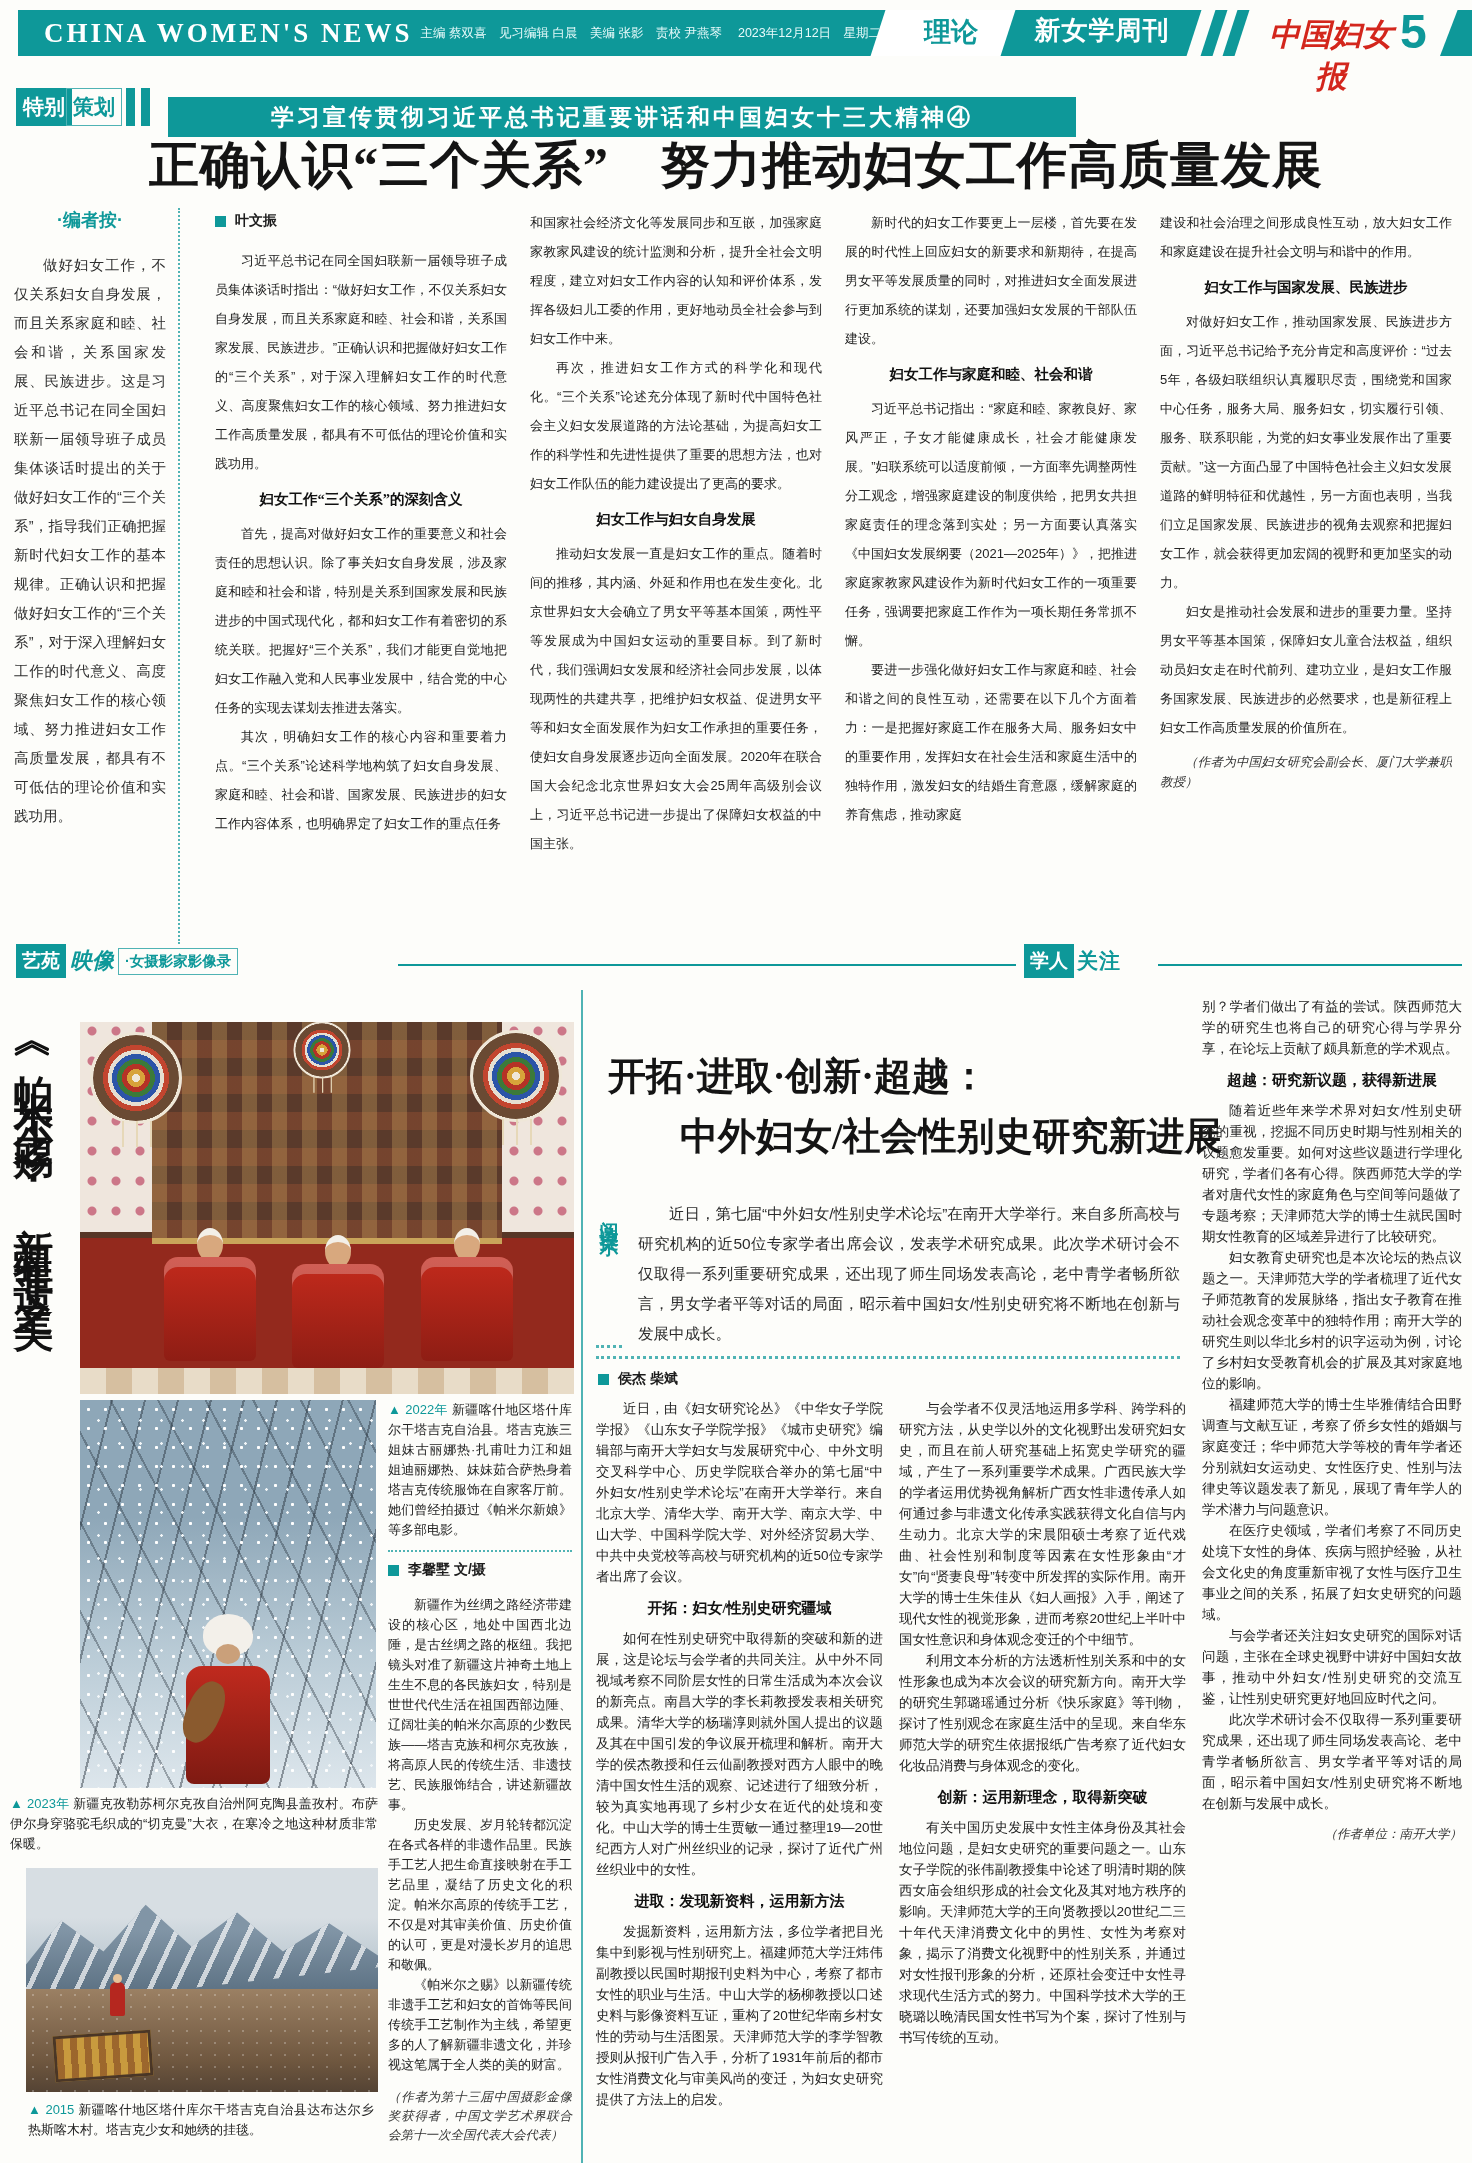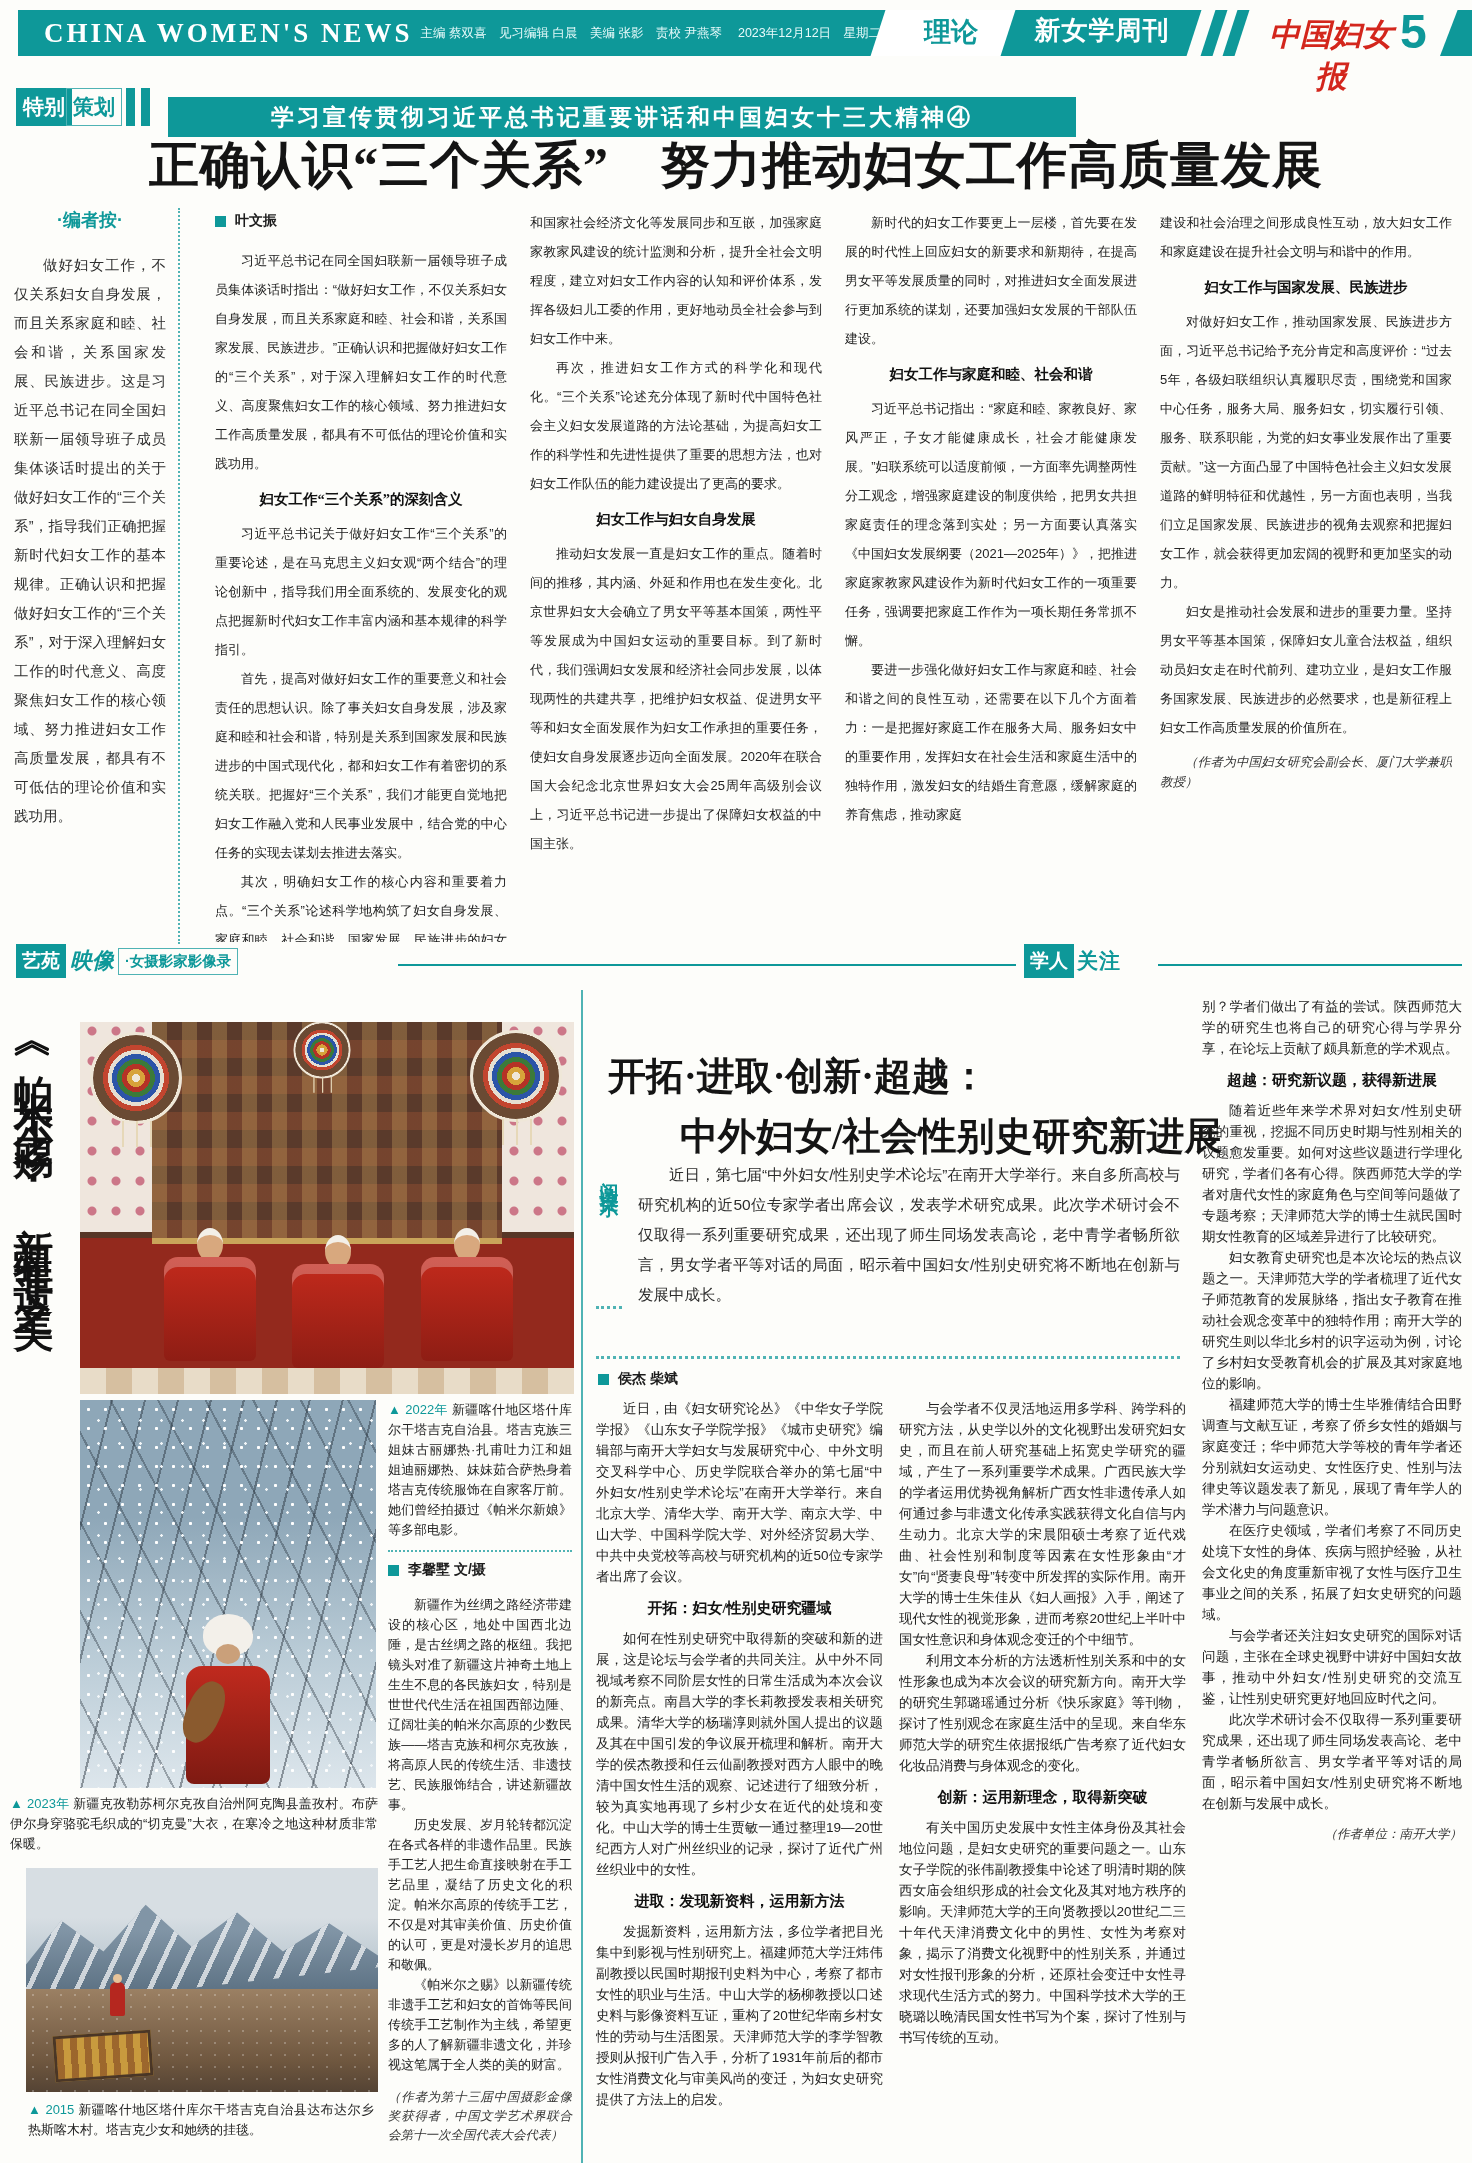--- a/index.html
+++ b/index.html
@@ -128,21 +128,21 @@
   .ess-p{margin:0;font-size:13px;line-height:20px;text-align:justify;text-indent:2em;color:#222;}
   .cap2{position:absolute;left:10px;top:1794px;width:368px;}
   .cap3{position:absolute;left:28px;top:2100px;width:346px;}
   .ess-credit{position:absolute;left:388px;top:2088px;width:184px;margin:0;
               font-family:"Liberation Serif",serif;font-style:italic;font-size:12.5px;line-height:19px;
               color:#333;text-align:justify;}
   
   .sch-headline{position:absolute;left:608px;top:1046px;margin:0;font-family:"Liberation Serif",serif;
                 font-weight:900;font-size:38px;color:#141414;line-height:60px;}
   .sch-headline .l2{display:block;padding-left:72px;}
-  .tipbox{position:absolute;left:596px;top:1160px;width:584px;height:146px;display:flex;}
+  .tipbox{position:absolute;left:596px;top:1199px;width:584px;height:146px;display:flex;}
   .tiplabel{writing-mode:vertical-rl;color:var(--teal);font-weight:900;font-size:19px;
             letter-spacing:6px;border-bottom:3px dotted var(--teal-soft);padding:6px 0 20px;height:120px;}
   .tiptext{margin:0 0 0 16px;font-size:15.5px;line-height:30px;text-align:justify;color:#2c2c2c;text-indent:2em;}
   .tiprule{position:absolute;left:596px;top:1356px;width:584px;border-bottom:3px dotted var(--teal-soft);}
   .sch-byl{position:absolute;left:598px;top:1366px;}
   .scol{position:absolute;width:287px;overflow:hidden;}
   .scol .col-p{font-size:13.5px;line-height:21px;}
   .scol .col-h{font-size:15px;}
   .scol1{left:596px;top:1398px;height:765px;}
   .scol2{left:899px;top:1398px;height:765px;}
@@ -186,21 +186,20 @@
   </aside>
 
   <div class="tcol" style="left:215px">
     <div class="byl">
       <i class="sq"></i>
       <b>叶文振</b>
     </div>
     <div>
         <p class="col-p">习近平总书记在同全国妇联新一届领导班子成员集体谈话时指出：“做好妇女工作，不仅关系妇女自身发展，而且关系家庭和睦、社会和谐，关系国家发展、民族进步。”正确认识和把握做好妇女工作的“三个关系”，对于深入理解妇女工作的时代意义、高度聚焦妇女工作的核心领域、努力推进妇女工作高质量发展，都具有不可低估的理论价值和实践功用。</p>
         <h3 class="col-h">妇女工作“三个关系”的深刻含义</h3>
-        <p class="col-p">习近平总书记关于做好妇女工作“三个关系”的重要论述，是在马克思主义妇女观“两个结合”的理论创新中，指导我们用全面系统的、发展变化的观点把握新时代妇女工作丰富内涵和基本规律的科学指引。</p>
         <p class="col-p">首先，提高对做好妇女工作的重要意义和社会责任的思想认识。除了事关妇女自身发展，涉及家庭和睦和社会和谐，特别是关系到国家发展和民族进步的中国式现代化，都和妇女工作有着密切的系统关联。把握好“三个关系”，我们才能更自觉地把妇女工作融入党和人民事业发展中，结合党的中心任务的实现去谋划去推进去落实。</p>
         <p class="col-p">其次，明确妇女工作的核心内容和重要着力点。“三个关系”论述科学地构筑了妇女自身发展、家庭和睦、社会和谐、国家发展、民族进步的妇女工作内容体系，也明确界定了妇女工作的重点任务</p>
       </div>
   </div>
   <div class="tcol" style="left:530px">
     <div>
         <p class="col-p noind">和国家社会经济文化等发展同步和互嵌，加强家庭家教家风建设的统计监测和分析，提升全社会文明程度，建立对妇女工作内容的认知和评价体系，发挥各级妇儿工委的作用，更好地动员全社会参与到妇女工作中来。</p>
         <p class="col-p">再次，推进妇女工作方式的科学化和现代化。“三个关系”论述充分体现了新时代中国特色社会主义妇女发展道路的方法论基础，为提高妇女工作的科学性和先进性提供了重要的思想方法，也对妇女工作队伍的能力建设提出了更高的要求。</p>
         <h3 class="col-h">妇女工作与妇女自身发展</h3>
         <p class="col-p">推动妇女发展一直是妇女工作的重点。随着时间的推移，其内涵、外延和作用也在发生变化。北京世界妇女大会确立了男女平等基本国策，两性平等发展成为中国妇女运动的重要目标。到了新时代，我们强调妇女发展和经济社会同步发展，以体现两性的共建共享，把维护妇女权益、促进男女平等和妇女全面发展作为妇女工作承担的重要任务，使妇女自身发展逐步迈向全面发展。2020年在联合国大会纪念北京世界妇女大会25周年高级别会议上，习近平总书记进一步提出了保障妇女权益的中国主张。</p>

